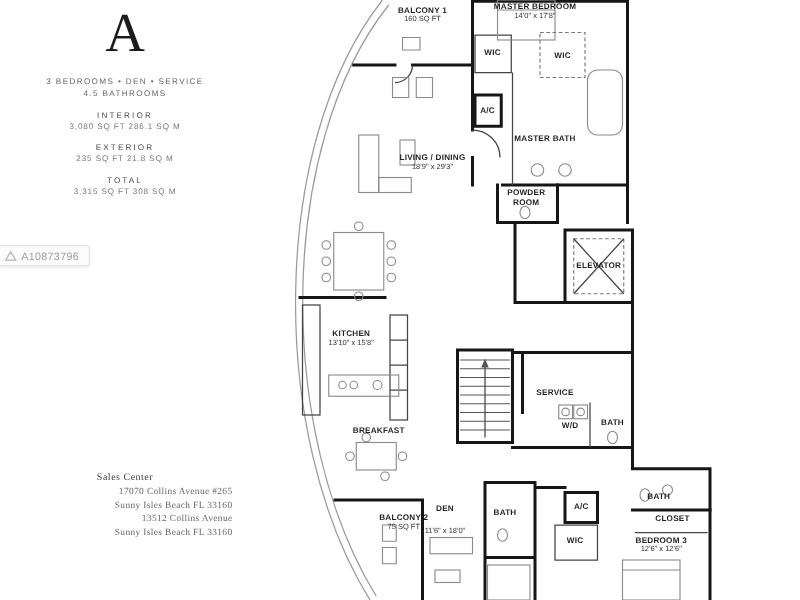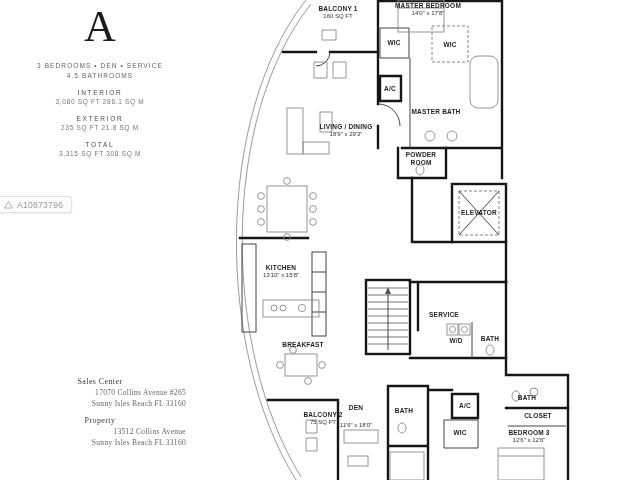--- a/index.html
+++ b/index.html
@@ -75,21 +75,20 @@
           <path d="M1.5,9 L5.5,2.5 L9.5,9 Z" fill="none" stroke="#b5b5b5" stroke-width="1"></path>
         </svg>
     </span>
     <span>A10873796</span>
   </div>
 
   <div class="addresses">
     <div class="addr-label">Sales Center</div>
     <div class="addr-line">17070 Collins Avenue #265</div>
     <div class="addr-line">Sunny Isles Beach FL 33160</div>
-    <div class="addr-label mt">Property</div>
     <div class="addr-line">13512 Collins Avenue</div>
     <div class="addr-line">Sunny Isles Beach FL 33160</div>
   </div>
 
   <svg class="plan-svg" width="640" height="480" viewBox="0 0 640 480" aria-hidden="true">
 
     <g>
       <path class="glass" d="M306,0 C215,115 215,350 296,480"></path>
       <path class="glass" d="M311,4 C221,117 221,347 301,477"></path>
     </g>

